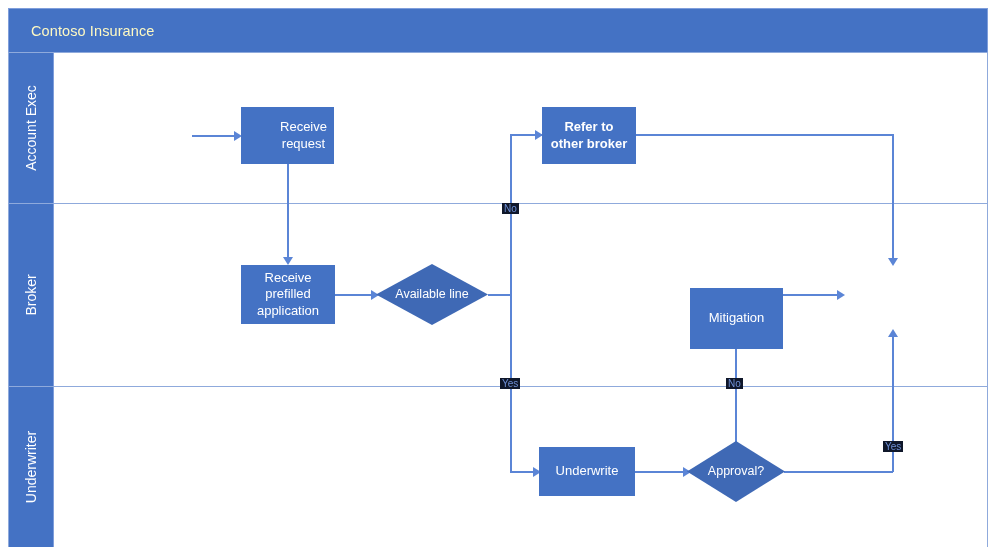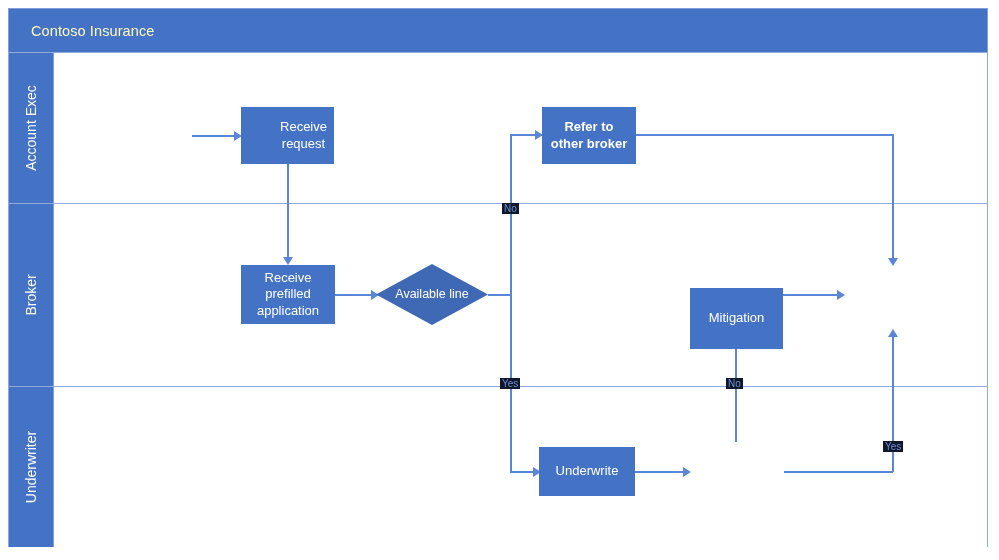--- a/index.html
+++ b/index.html
@@ -262,14 +262,18 @@
 
   <div class="node process" style="left:690px; top:264px; width:93px; height:61px;margin-top:24px;">
     <span>Mitigation</span>
   </div>
 
 
   <div class="node process" style="left:539px; top:447px; width:96px; height:49px;">
     <span>Underwrite</span>
   </div>
 
+  <div class="node decision" style="left:687px; top:441px; width:98px; height:61px;">
+    <div class="dia-shape"></div>
+    <span class="dia-label">Approval?</span>
+  </div>
 
 </div>
 
 </body></html>

